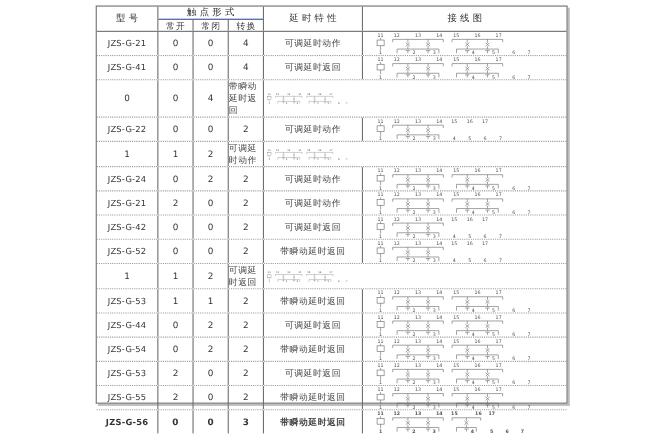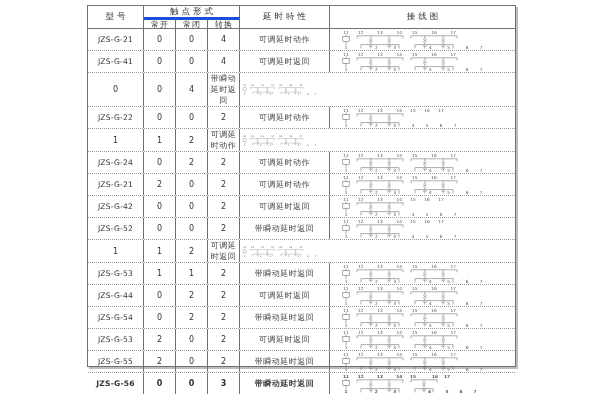--- a/index.html
+++ b/index.html
@@ -23,39 +23,39 @@
     grid-template-rows:11px 11px;
     border-bottom:1px solid #6f6f6f;
     flex:0 0 auto;
   }
   .hc{
     display:flex;align-items:center;justify-content:center;
     font-size:8.5px;letter-spacing:3px;text-indent:3px;
     border-right:1px solid #6f6f6f;
     color:#333;
   }
-  .hc.sub{font-size:8px;letter-spacing:1px;text-indent:1px;border-top:3px solid #1d4ed8;}
+  .hc.sub{font-size:8px;letter-spacing:1px;text-indent:1px;border-top:1px solid #1d4ed8;}
   .hc.nor{border-right:none;}
   .tbody{flex:1 1 auto;display:flex;flex-direction:column;}
   .tr{
     display:grid;
     grid-template-columns:56px 32px 32px 32px 90px 1fr;
     flex:1 1 auto;
     border-bottom:1px dotted #9a9a9a;
   }
   .tr:last-child{border-bottom:none;font-weight:bold;}
   .td{
     display:flex;align-items:center;justify-content:center;
     border-right:1px solid #6f6f6f;
     overflow:hidden;
   }
   .td.last{border-right:none;}
   .td.model{font-size:7.6px;letter-spacing:.2px;color:#333;}
   .td.num{font-size:8px;color:#333;}
-  .td.delay{font-size:8px;letter-spacing:.5px;color:#444;text-align:center;}
+  .td.delay{font-size:8px;letter-spacing:.5px;color:#444;}
   .td.wiring svg{display:block;}
 </style>
 </head>
 <body>
 
 <div class="tbl">
 
   <div class="thead">
     <div class="hc" style="grid-row:1/3;grid-column:1">型号</div>
     <div class="hc" style="grid-row:1;grid-column:2/5">触点形式</div>

